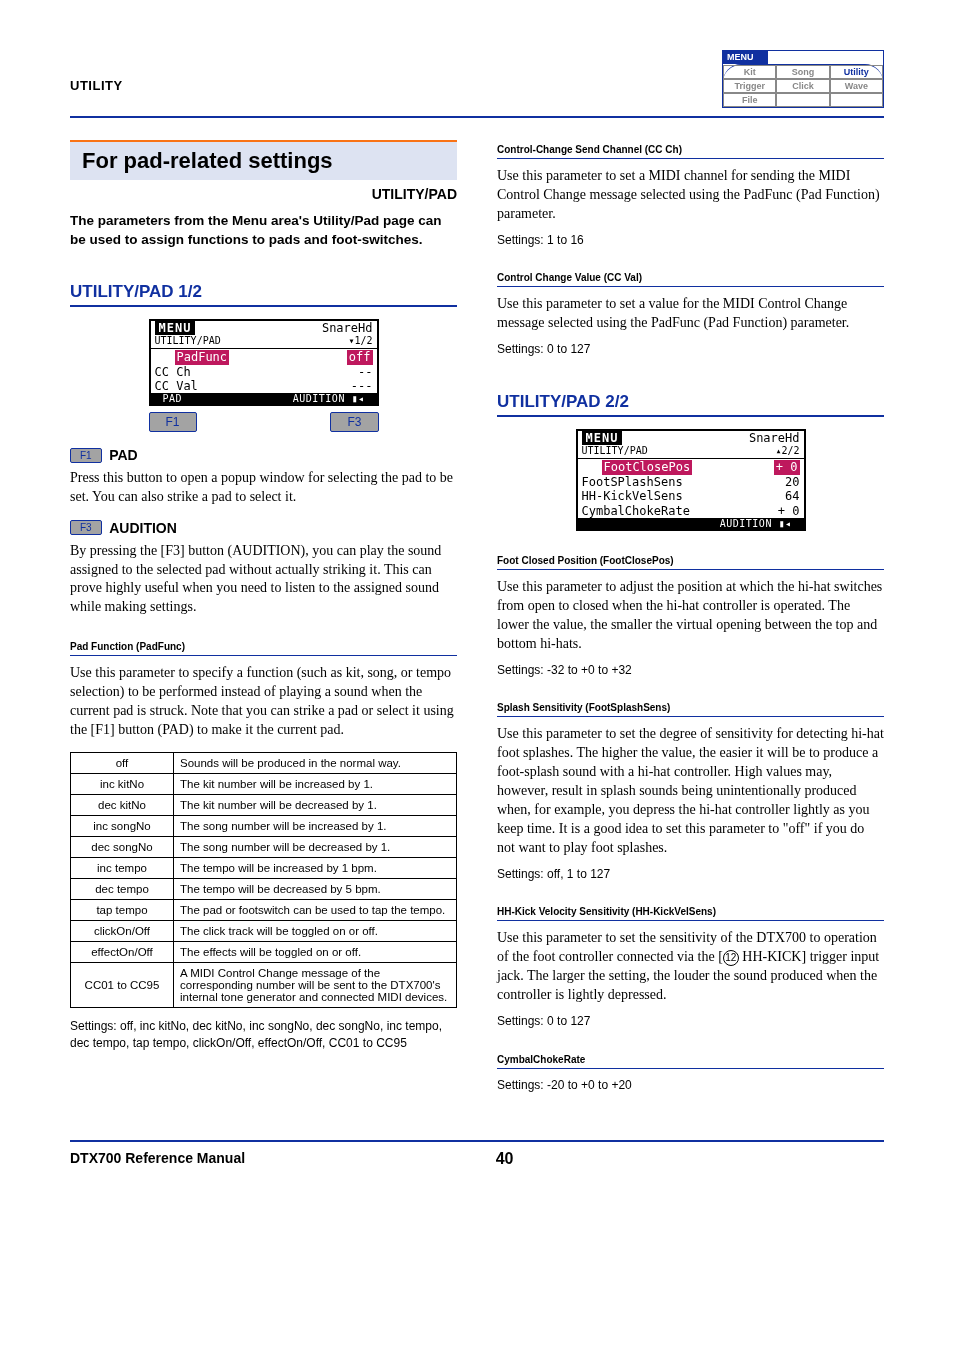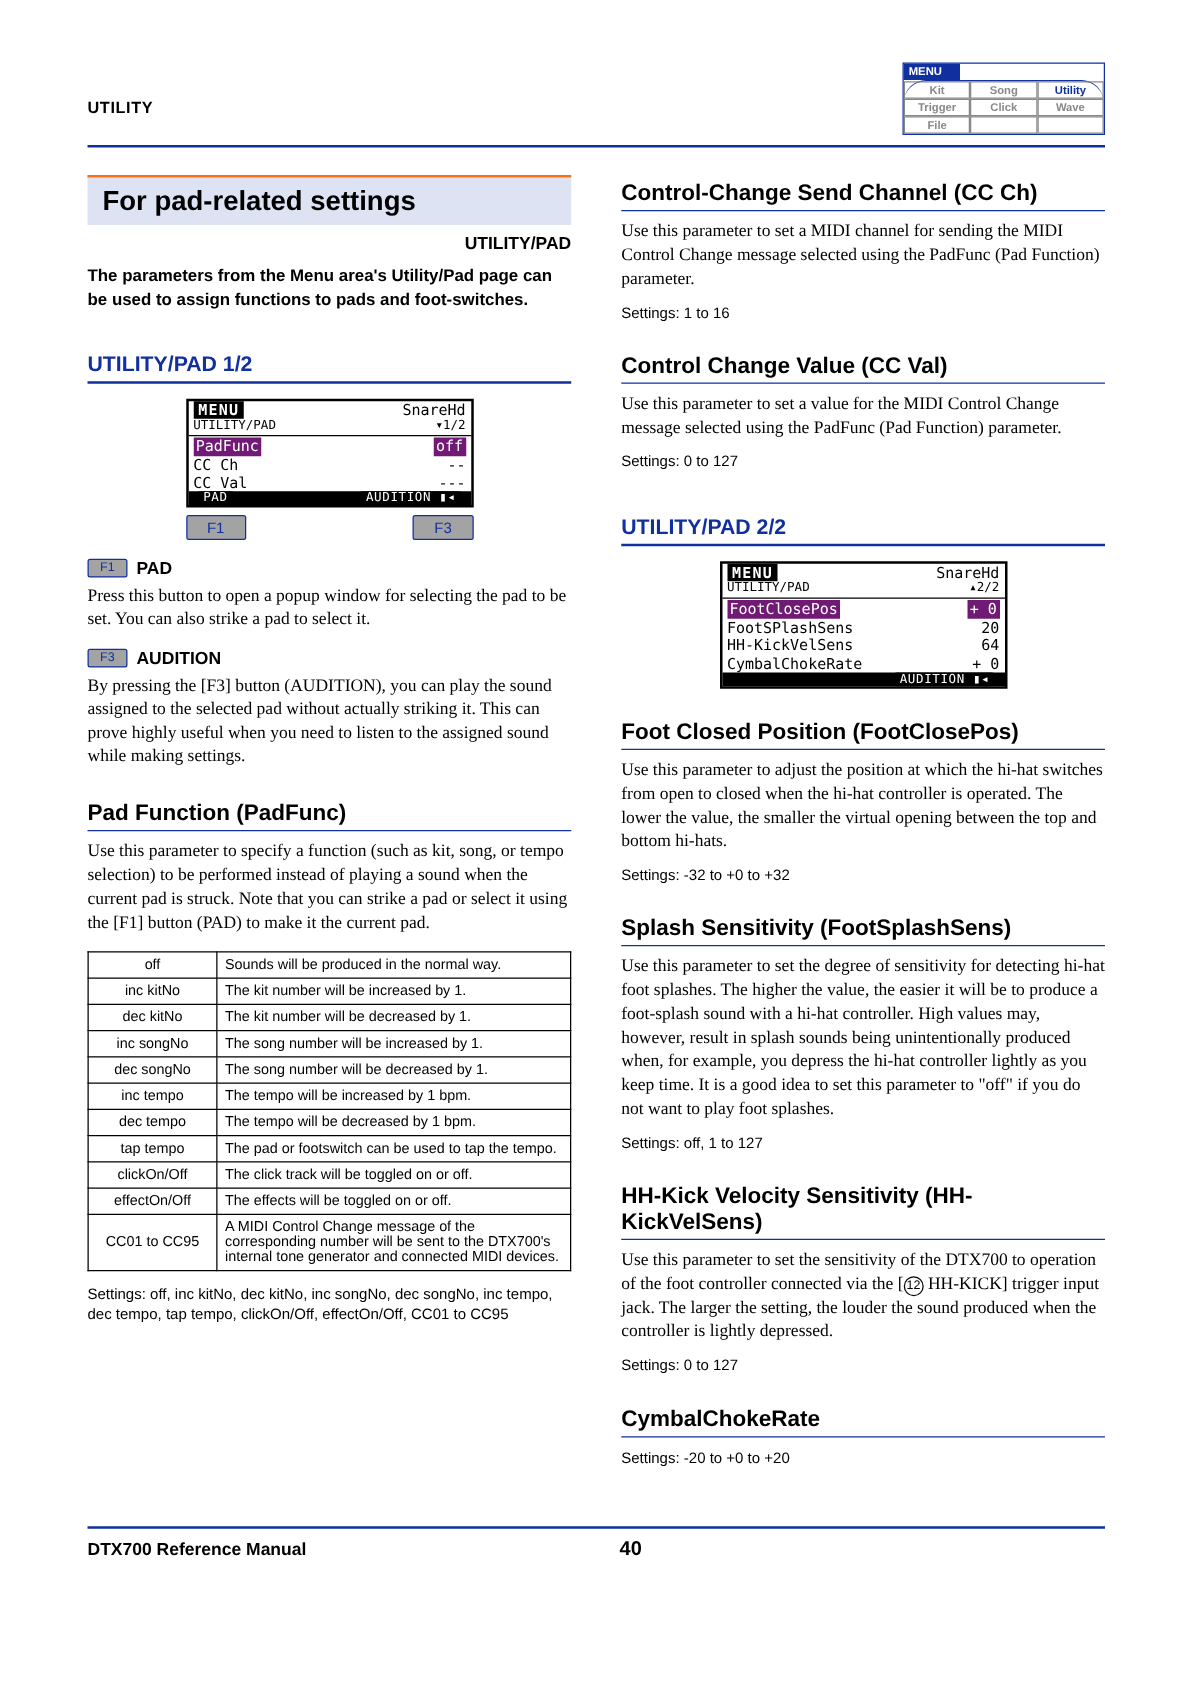--- a/index.html
+++ b/index.html
@@ -100,21 +100,21 @@
     font-size: 17px;
     border-bottom: 2px solid #1030a0;
     padding: 4px 0 3px 0;
     margin-bottom: 12px;
     margin-top: 18px;
   }
   .subhead-black {
     color: #000;
     font-family: "Arial Narrow", Arial, Helvetica, sans-serif;
     font-weight: bold;
-    font-size: 18px;
+    font-size: 10px;
     border-bottom: 1px solid #1030a0;
     padding: 4px 0 3px 0;
     margin-bottom: 8px;
     margin-top: 20px;
   }
   .body-text {
     font-size: 14px;
     line-height: 1.35;
     margin-bottom: 8px;
   }
@@ -211,23 +211,24 @@
   }
   .lcd-btn {
     display: inline-block;
     background: #000;
     color: #fff;
     border-radius: 7px;
     padding: 0 8px;
     font-size: 10px;
   }
   .lcd-inv {
-    background: #701a75;
+    background: #be185d;
     color: #fff;
     padding: 0 2px;
+    margin-left: 20px;
   }
   .fkeys-under {
     display: flex;
     justify-content: space-between;
     width: 230px;
     margin: 6px auto 14px auto;
   }
   .fkeys-under .fkey-box {
     padding: 2px 16px;
     font-size: 12px;
@@ -367,21 +368,21 @@
           <tr>
               <td>dec songNo</td>
               <td>The song number will be decreased by 1.</td>
             </tr>
           <tr>
               <td>inc tempo</td>
               <td>The tempo will be increased by 1 bpm.</td>
             </tr>
           <tr>
               <td>dec tempo</td>
-              <td>The tempo will be decreased by 1 bpm.</td>
+              <td>The tempo will be decreased by 5 bpm.</td>
             </tr>
           <tr>
               <td>tap tempo</td>
               <td>The pad or footswitch can be used to tap the tempo.</td>
             </tr>
           <tr>
               <td>clickOn/Off</td>
               <td>The click track will be toggled on or off.</td>
             </tr>
           <tr>

